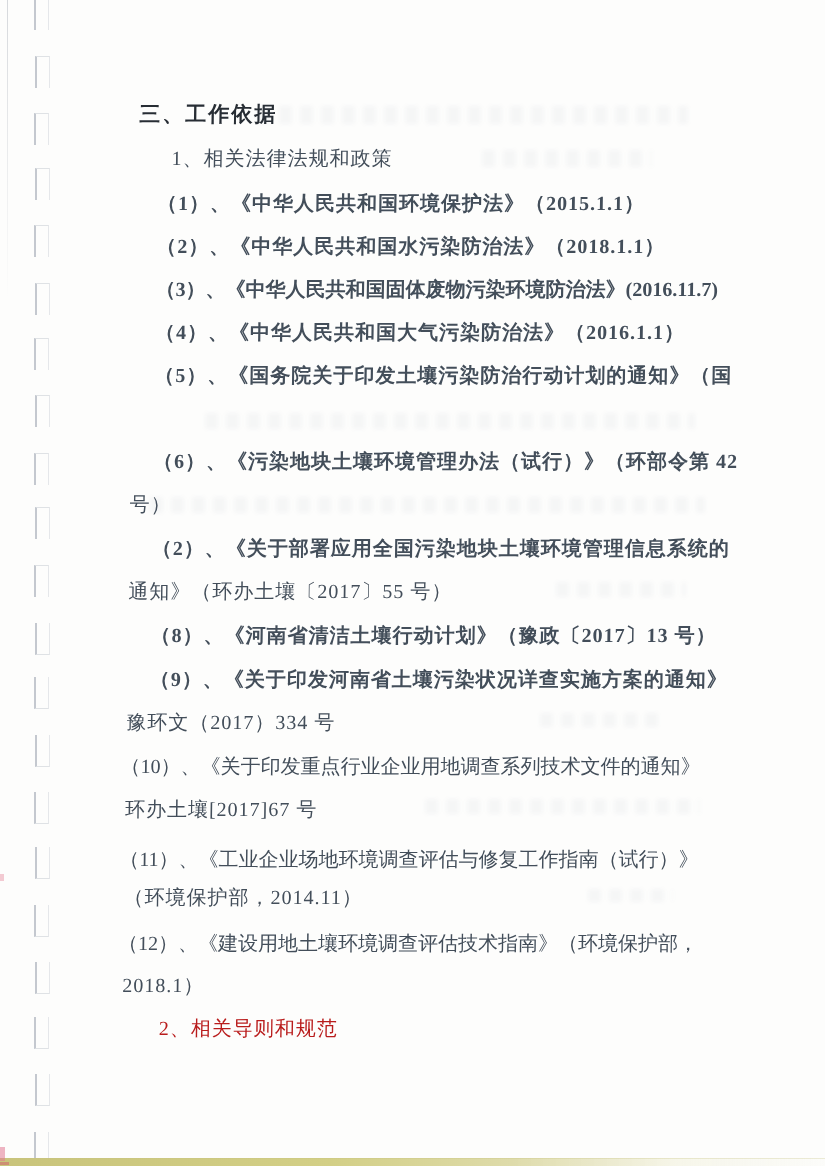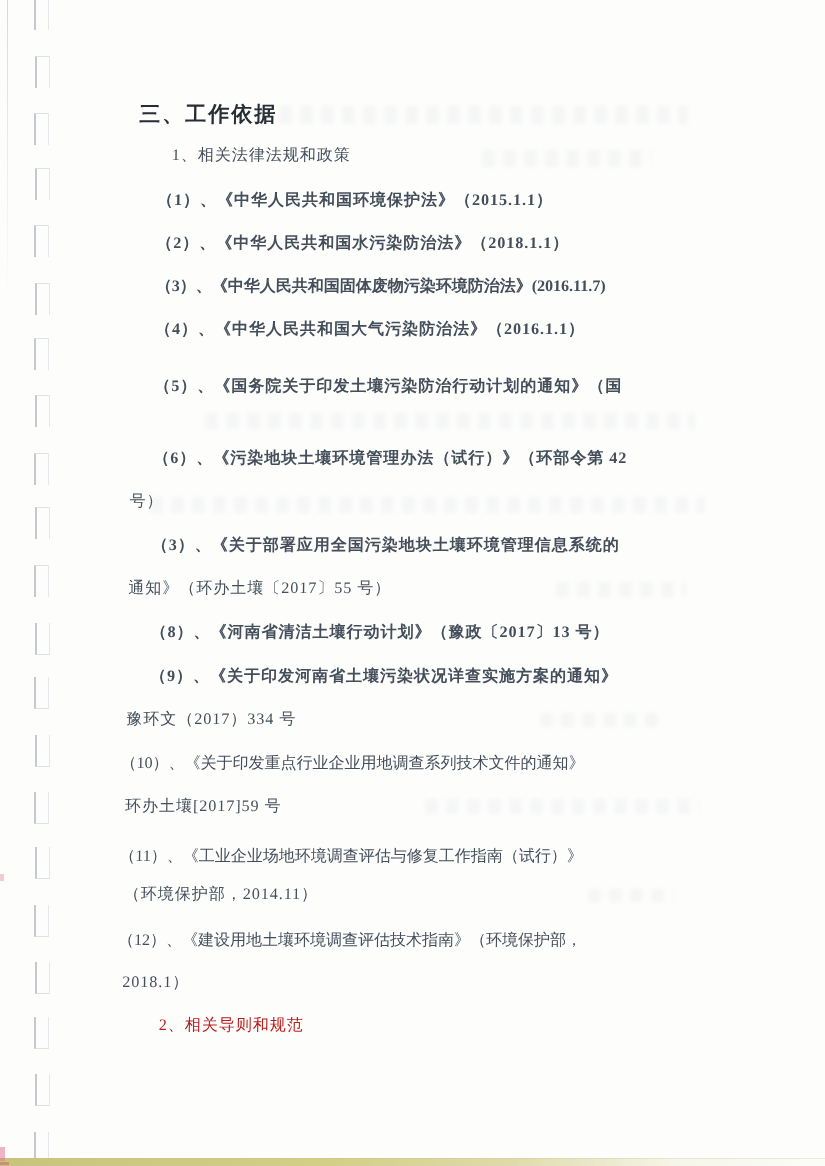--- a/index.html
+++ b/index.html
@@ -4,21 +4,21 @@
 <style>
   html,body{margin:0;padding:0;background:#ffffff;}
   .page{
     position:relative;width:825px;height:1166px;overflow:hidden;
     background:#fdfdfc;
     font-family:"Liberation Serif","DejaVu Serif",serif;
   }
   
   .content{position:absolute;left:0;top:0;right:0;bottom:0;
     transform:skewX(-0.85deg);transform-origin:0 0;}
-  .line{position:absolute;white-space:nowrap;font-size:16px;
+  .line{position:absolute;white-space:nowrap;font-size:20px;
     letter-spacing:1px;color:#434e5a;}
   .head{left:141px;font-weight:bold;font-size:21px;letter-spacing:2px;color:#272d34;}
   .num{left:174px;}
   .item{left:160px;font-weight:bold;}
   .item2{left:132px;}
   .cont{left:137px;}
   .tight{letter-spacing:0;}
   .faded{color:#b91c1c;}
 
   
@@ -53,30 +53,30 @@
 
 <div class="page">
 
   <div class="content">
     <div class="line head" style="top:100px">三、工作依据</div>
     <div class="line num" style="top:145px">1、相关法律法规和政策</div>
     <div class="line item" style="top:190px">（1）、《中华人民共和国环境保护法》（2015.1.1）</div>
     <div class="line item" style="top:233px">（2）、《中华人民共和国水污染防治法》（2018.1.1）</div>
     <div class="line item tight" style="top:276px">（3）、《中华人民共和国固体废物污染环境防治法》(2016.11.7)</div>
     <div class="line item" style="top:319px">（4）、《中华人民共和国大气污染防治法》（2016.1.1）</div>
-    <div class="line item" style="top:376px">（5）、《国务院关于印发土壤污染防治行动计划的通知》（国</div>
+    <div class="line item" style="top:362px">（5）、《国务院关于印发土壤污染防治行动计划的通知》（国</div>
     <div class="line item" style="top:448px">（6）、《污染地块土壤环境管理办法（试行）》（环部令第 42</div>
     <div class="line cont" style="top:491px">号）</div>
-    <div class="line item" style="top:535px">（3）、《关于部署应用全国污染地块土壤环境管理信息系统的</div>
+    <div class="line item" style="top:535px">（2）、《关于部署应用全国污染地块土壤环境管理信息系统的</div>
     <div class="line cont" style="top:578px">通知》（环办土壤〔2017〕55 号）</div>
     <div class="line item" style="top:622px">（8）、《河南省清洁土壤行动计划》（豫政〔2017〕13 号）</div>
     <div class="line item" style="top:666px">（9）、《关于印发河南省土壤污染状况详查实施方案的通知》</div>
     <div class="line cont" style="top:709px">豫环文（2017）334 号</div>
     <div class="line item2 tight" style="top:753px">（10）、《关于印发重点行业企业用地调查系列技术文件的通知》</div>
-    <div class="line cont" style="top:796px">环办土壤[2017]59 号</div>
+    <div class="line cont" style="top:796px">环办土壤[2017]67 号</div>
     <div class="line item2 tight" style="top:846px">（11）、《工业企业场地环境调查评估与修复工作指南（试行）》</div>
     <div class="line cont" style="top:884px">（环境保护部，2014.11）</div>
     <div class="line item2 tight" style="top:930px">（12）、《建设用地土壤环境调查评估技术指南》（环境保护部，</div>
     <div class="line cont" style="top:972px">2018.1）</div>
     <div class="line num faded" style="top:1015px">2、相关导则和规范</div>
   </div>
 
   <div class="ghost" style="left:258px;top:106px;width:430px;height:18px"></div>
   <div class="ghost" style="left:482px;top:150px;width:170px;height:17px"></div>
   <div class="ghost" style="left:205px;top:413px;width:490px;height:16px"></div>

